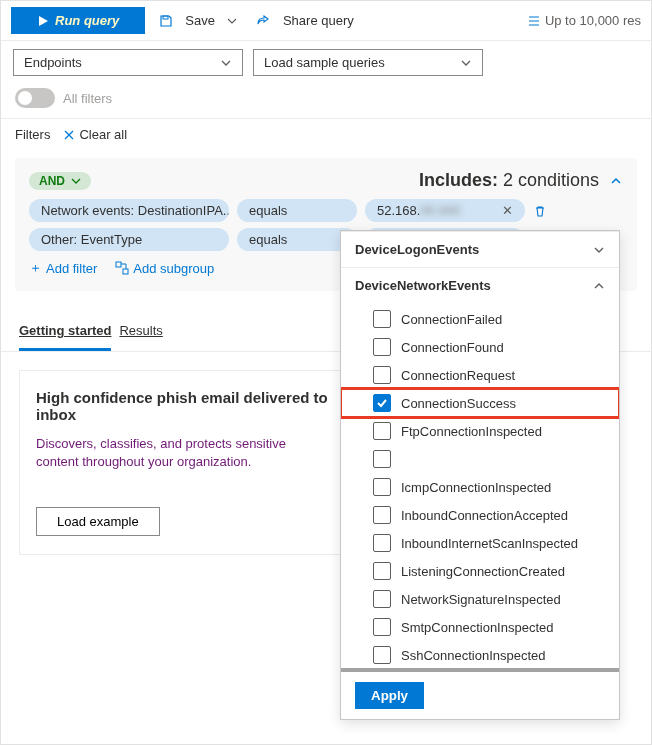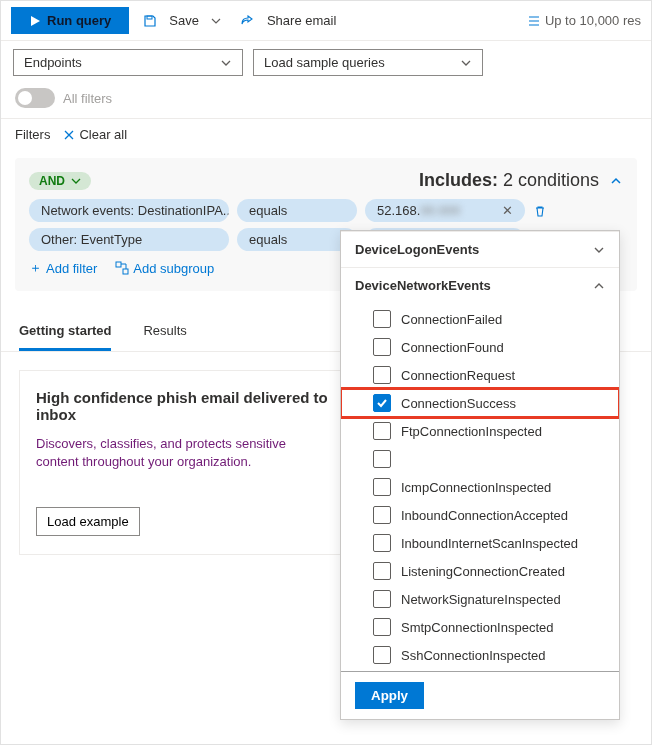--- a/index.html
+++ b/index.html
@@ -1,18 +1,18 @@
 <!DOCTYPE html>
 <html><head>
 <meta charset="utf-8">
 <style>
 * { box-sizing: border-box; margin: 0; padding: 0; }
 body { font-family: "Segoe UI", -apple-system, sans-serif; font-size: 13px; color: #323130; background: #fff; width: 652px; height: 745px; overflow: hidden; border: 1px solid #e1e1e1; }
 .toolbar { display: flex; align-items: center; padding: 6px 10px; gap: 8px; border-bottom: 1px solid #edebe9; }
-.btn-primary { background: #0078d4; color: #0f172a; border: none; padding: 6px 18px; font-size: 13px; font-weight: 600; display: flex; align-items: center; gap: 6px; cursor: pointer; }
+.btn-primary { background: #0078d4; color: #fef9c3; border: none; padding: 6px 26px; font-size: 13px; font-weight: 600; display: flex; align-items: center; gap: 6px; cursor: pointer; font-style: italic; }
 .btn-text { background: none; border: none; color: #323130; display: flex; align-items: center; gap: 12px; cursor: pointer; font-size: 13px; padding: 4px 6px; }
 .btn-text svg { fill: #0078d4; }
 .spacer { flex: 1; }
 .result-limit { color: #605e5c; font-size: 13px; display: flex; align-items: center; gap: 4px; }
 .dropdown-row { display: flex; gap: 10px; padding: 8px 12px; }
 .dropdown { border: 1px solid #8a8886; padding: 5px 10px; display: flex; align-items: center; justify-content: space-between; width: 230px; cursor: pointer; background: #fff; }
 .toggle-row { display: flex; align-items: center; gap: 8px; padding: 4px 14px 10px; color: #a19f9d; }
 .toggle { width: 40px; height: 20px; border-radius: 10px; background: #c8c6c4; position: relative; }
 .toggle::after { content: ""; position: absolute; width: 14px; height: 14px; background: #fff; border-radius: 50%; top: 3px; left: 3px; }
 .filters-bar { display: flex; align-items: center; gap: 13px; padding: 8px 14px; border-top: 1px solid #edebe9; }
@@ -25,41 +25,41 @@
 .collapse-btn { margin-left: 10px; color: #0078d4; cursor: pointer; }
 .cond-row { display: flex; align-items: center; gap: 8px; margin-bottom: 6px; }
 .pill { background: #d0e4f5; border-radius: 12px; padding: 4px 12px; font-size: 13px; display: flex; align-items: center; }
 .pill-field { width: 200px; overflow: hidden; text-overflow: ellipsis; white-space: nowrap; }
 .pill-op { width: 120px; }
 .pill-val { width: 160px; justify-content: space-between; }
 .pill-close { color: #605e5c; cursor: pointer; margin-left: 6px; }
 .trash { color: #0078d4; cursor: pointer; }
 .add-row { display: flex; gap: 18px; margin-top: 8px; }
 .add-link { color: #0078d4; display: flex; align-items: center; gap: 4px; cursor: pointer; font-size: 13px; }
-.tabs { display: flex; gap: 32px; padding: 24px 18px 0; border-bottom: 1px solid #edebe9; }
+.tabs { display: flex; gap: 8px; padding: 24px 18px 0; border-bottom: 1px solid #edebe9; text-decoration: underline; }
 .tab { padding-bottom: 10px; cursor: pointer; color: #323130; }
 .tab.active { border-bottom: 3px solid #0078d4; font-weight: 600; }
 .cards { display: flex; gap: 0; padding: 18px; }
 .card { border: 1px solid #edebe9; padding: 18px 16px; width: 330px; }
 .card h3 { font-size: 15px; font-weight: 600; margin-bottom: 12px; }
 .card p { color: #701a75; font-size: 13px; line-height: 1.4; margin-bottom: 36px; }
-.btn-secondary { background: #fff; border: 1px solid #8a8886; padding: 6px 10px; cursor: pointer; font-size: 13px; }
+.btn-secondary { background: #fff; border: 1px solid #8a8886; padding: 6px 20px; cursor: pointer; font-size: 13px; }
 .card2 { width: 260px; overflow: hidden; }
 
 .dd-panel { position: absolute; right: 32px; top: 230px; width: 280px; background: #fff; border: 1px solid #c8c6c4; box-shadow: 0 4px 12px rgba(0,0,0,0.12); z-index: 20; max-height: 490px; display: flex; flex-direction: column; }
 .dd-scroll { overflow-y: scroll; flex: 1; }
 .dd-scroll::-webkit-scrollbar { width: 14px; }
 .dd-scroll::-webkit-scrollbar-thumb { background: #c8c6c4; border-radius: 8px; border: 3px solid #fff; }
 .dd-group { padding: 10px 14px; display: flex; align-items: center; justify-content: space-between; font-weight: 600; cursor: pointer; border-top: 1px solid #edebe9; }
 .dd-items { padding: 2px 0 6px; }
 .dd-item { display: flex; align-items: center; gap: 10px; padding: 5px 14px 5px 32px; cursor: pointer; }
 .checkbox { width: 18px; height: 18px; border: 1px solid #605e5c; border-radius: 2px; display: flex; align-items: center; justify-content: center; flex-shrink: 0; }
 .checkbox.checked { background: #0078d4; border-color: #0078d4; }
 .dd-item.highlight { outline: 3px solid #e83b24; outline-offset: -1px; }
-.dd-apply { padding: 10px 14px; border-top: 1px solid #a3a3a3; }
+.dd-apply { padding: 10px 14px; border-top: 4px solid #a3a3a3; }
 .btn-apply { background: #0078d4; color: #fff; border: none; padding: 6px 16px; font-weight: 600; cursor: pointer; }
 svg { display: block; }
 .blur { filter: blur(3px); color: #888; }
 </style>
 </head>
 <body>
 
 <div class="toolbar">
   <button class="btn-primary">
     <svg width="12" height="12" viewBox="0 0 12 12">
@@ -74,21 +74,21 @@
       </svg>
     <span>Save</span>
     <svg width="10" height="10" viewBox="0 0 10 10">
         <path d="M1 3l4 4 4-4" fill="none" stroke="#605e5c" stroke-width="1.2"></path>
       </svg>
   </button>
   <button class="btn-text">
     <svg width="14" height="14" viewBox="0 0 14 14">
         <path d="M7 2l4 3-4 3V6c-3 0-5 1-6 4 0-4 2-6 6-6V2z" fill="none" stroke="#0078d4" stroke-width="1.1"></path>
       </svg>
-    <span>Share email</span>
+    <span>Share query</span>
   </button>
   <div class="spacer"></div>
   <div class="result-limit">
     <svg width="14" height="14" viewBox="0 0 14 14">
         <path d="M2 3h10M2 7h10M2 11h10" stroke="#0078d4" stroke-width="1.2"></path>
       </svg>
     <span>Up to 10,000 res</span>
   </div>
 </div>
 

